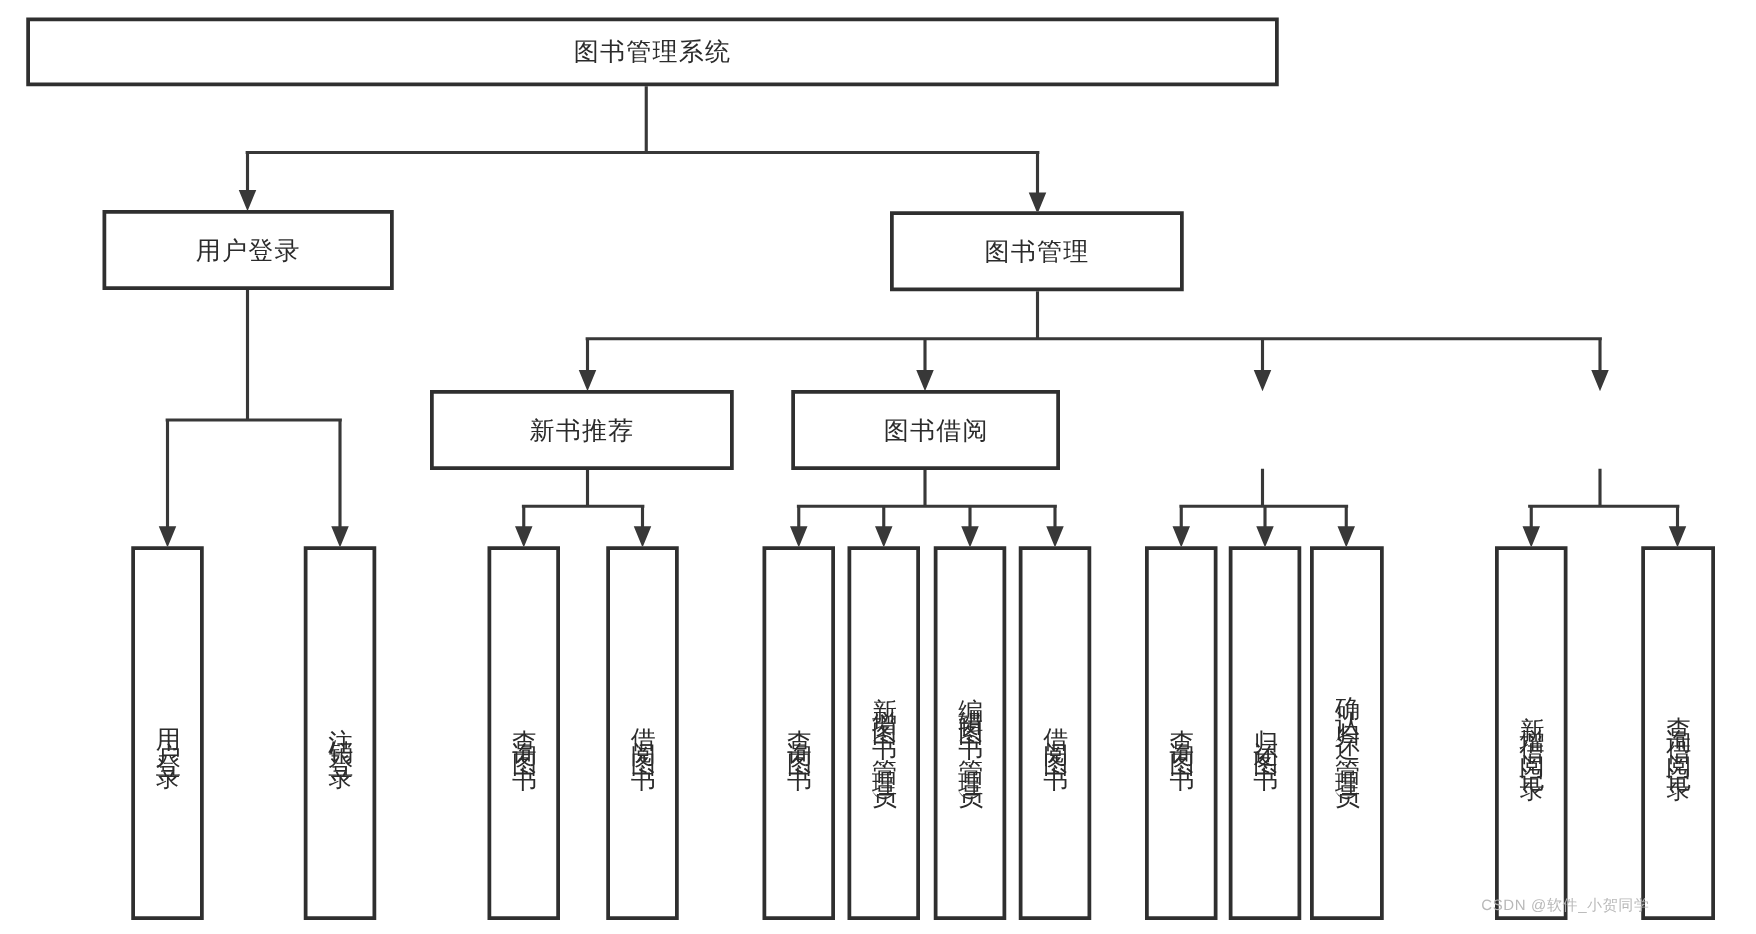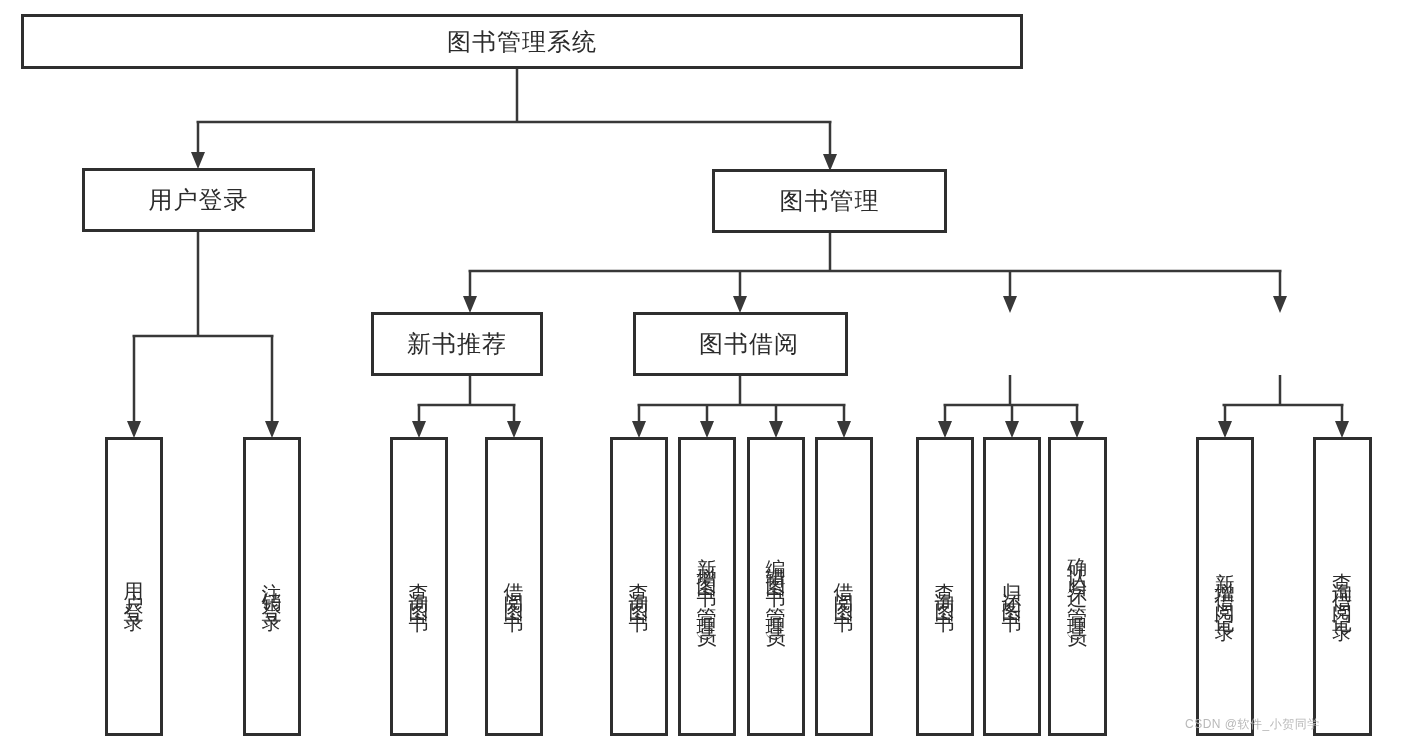--- a/index.html
+++ b/index.html
@@ -14,21 +14,21 @@
   .connectors{position:absolute;left:0;top:0;z-index:1;}
   .box{
     position:absolute;
     box-sizing:border-box;
     border:3px solid #2f2f2f;
     background:#ffffff;
     display:flex;align-items:center;justify-content:center;
     z-index:2;
   }
   .box.h span{
-    font-size:24px;
+    font-size:20px;
     letter-spacing:1px;
     white-space:nowrap;
     color:#2b2b2b;
   }
   .box.v span{
     writing-mode:vertical-rl;
     text-orientation:mixed;
     font-size:20px;
     line-height:1;
     letter-spacing:10px;
@@ -109,21 +109,21 @@
     <span>图书管理系统</span>
   </div>
 
   <div class="box h" style="left:82px;top:168px;width:233px;height:64px;">
     <span>用户登录</span>
   </div>
   <div class="box h" style="left:712px;top:169px;width:235px;height:64px;">
     <span>图书管理</span>
   </div>
 
-  <div class="box h" style="left:371px;top:312px;width:172px;height:64px;">
+  <div class="box h" style="left:344px;top:312px;width:243px;height:64px;">
     <span>新书推荐</span>
   </div>
   <div class="box h" style="left:633px;top:312px;width:215px;height:64px;padding-left:17px;">
     <span>图书借阅</span>
   </div>
 
   <div class="box v" style="left:105px;top:437px;width:58px;height:299px;">
     <span>用户登录</span>
   </div>
   <div class="box v" style="left:243px;top:437px;width:58px;height:299px;">

